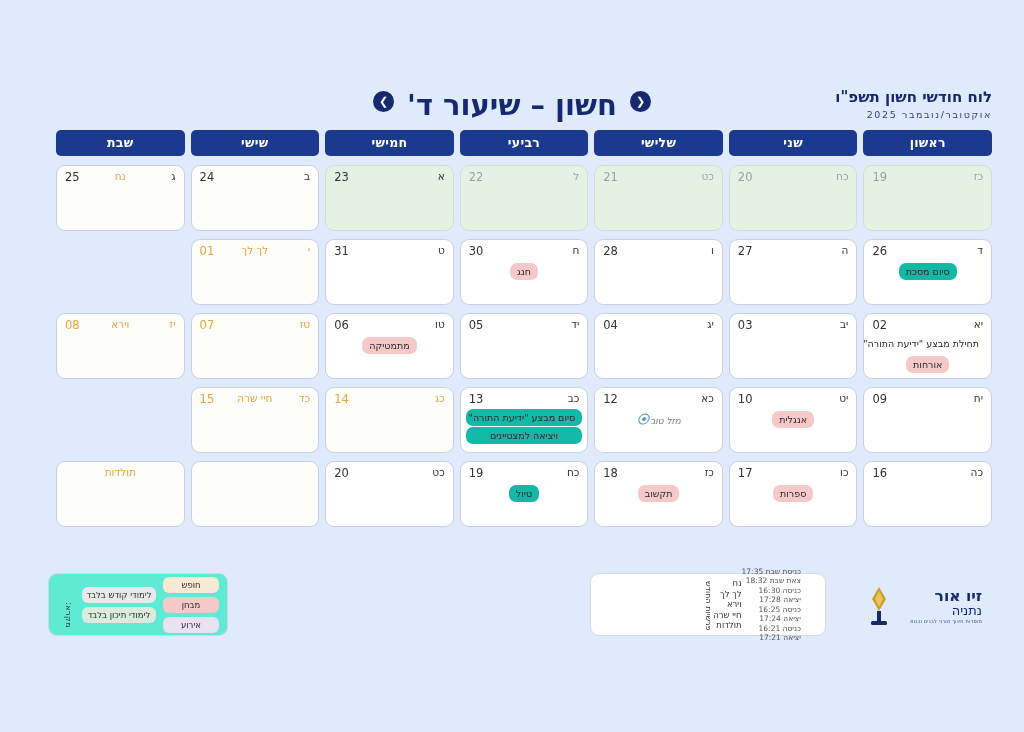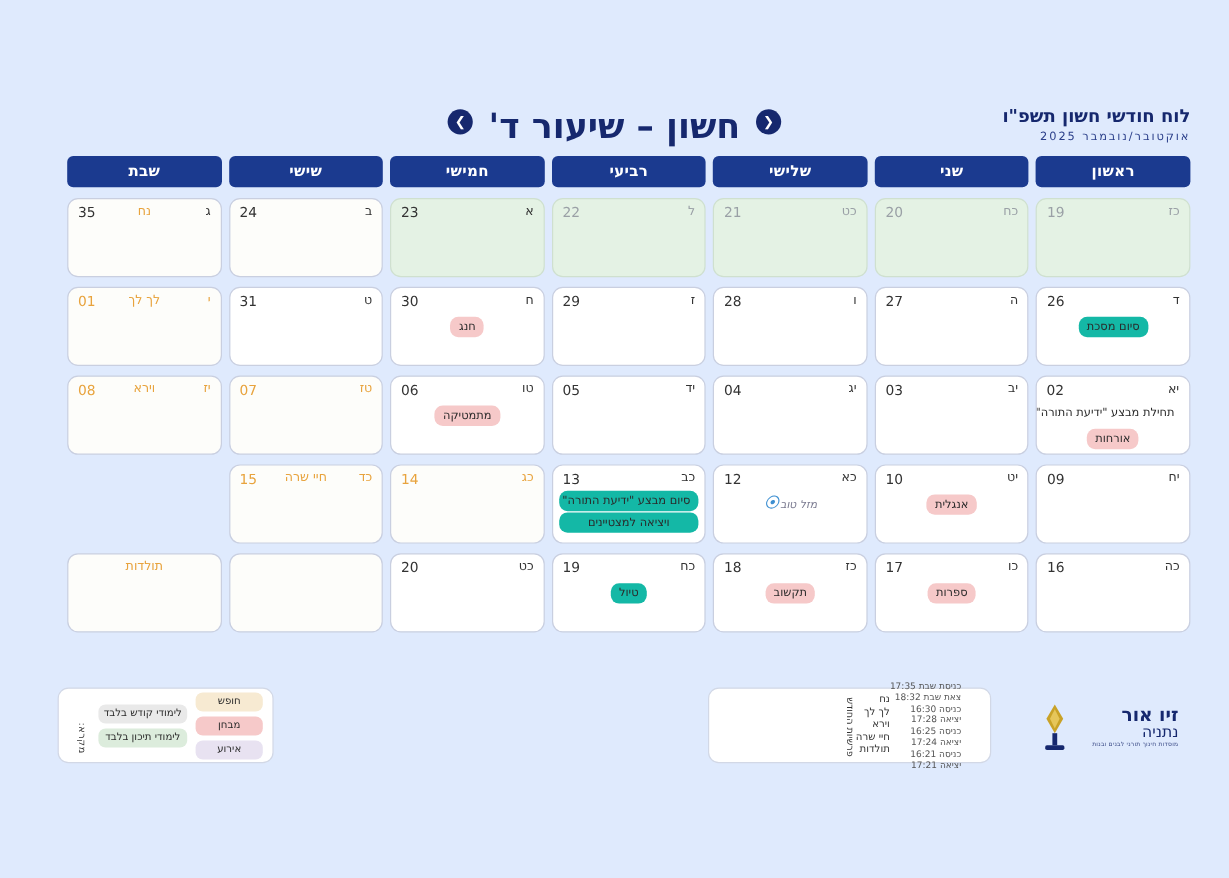--- a/index.html
+++ b/index.html
@@ -172,21 +172,21 @@
     color: #7a7a90;
     font-style: italic;
   }
   .doodle .dots { color: #3d8fd1; font-size: 13px; letter-spacing: -2px; }
 
   
   .legend {
     position: absolute;
     left: 48px; top: 573px;
     width: 180px; height: 63px;
-    background: #ffffff;
+    background: #5eead4;
     border: 1px solid #d2d8e6;
     border-radius: 9px;
     direction: rtl;
     padding: 6px 8px;
     display: flex;
     align-items: center;
     gap: 7px;
   }
   .legend-col { display: flex; flex-direction: column; gap: 4px; }
   .lg-chip {
@@ -315,42 +315,38 @@
           </div>
           <div class="cell greenish">
             <div class="greg">23</div>
             <div class="hebd">א</div>
           </div>
           <div class="cell shabbat-block">
             <div class="greg">24</div>
             <div class="hebd">ב</div>
           </div>
           <div class="cell shabbat-block">
-            <div class="greg">35</div>
+            <div class="greg">25</div>
             <div class="hebd">ג</div>
             <div class="parsha">נח</div>
           </div>
         </div>
         <div class="week">
           <div class="cell">
             <div class="greg">26</div>
             <div class="hebd">ד</div>
             <div class="events"><span class="tag grey">סיום מסכת</span></div>
           </div>
           <div class="cell">
             <div class="greg">27</div>
             <div class="hebd">ה</div>
           </div>
           <div class="cell">
             <div class="greg">28</div>
             <div class="hebd">ו</div>
-          </div>
-          <div class="cell">
-            <div class="greg">29</div>
-            <div class="hebd">ז</div>
           </div>
           <div class="cell">
             <div class="greg">30</div>
             <div class="hebd">ח</div>
             <div class="events"><span class="tag pink">חנג</span></div>
           </div>
           <div class="cell">
             <div class="greg">31</div>
             <div class="hebd">ט</div>
           </div>

